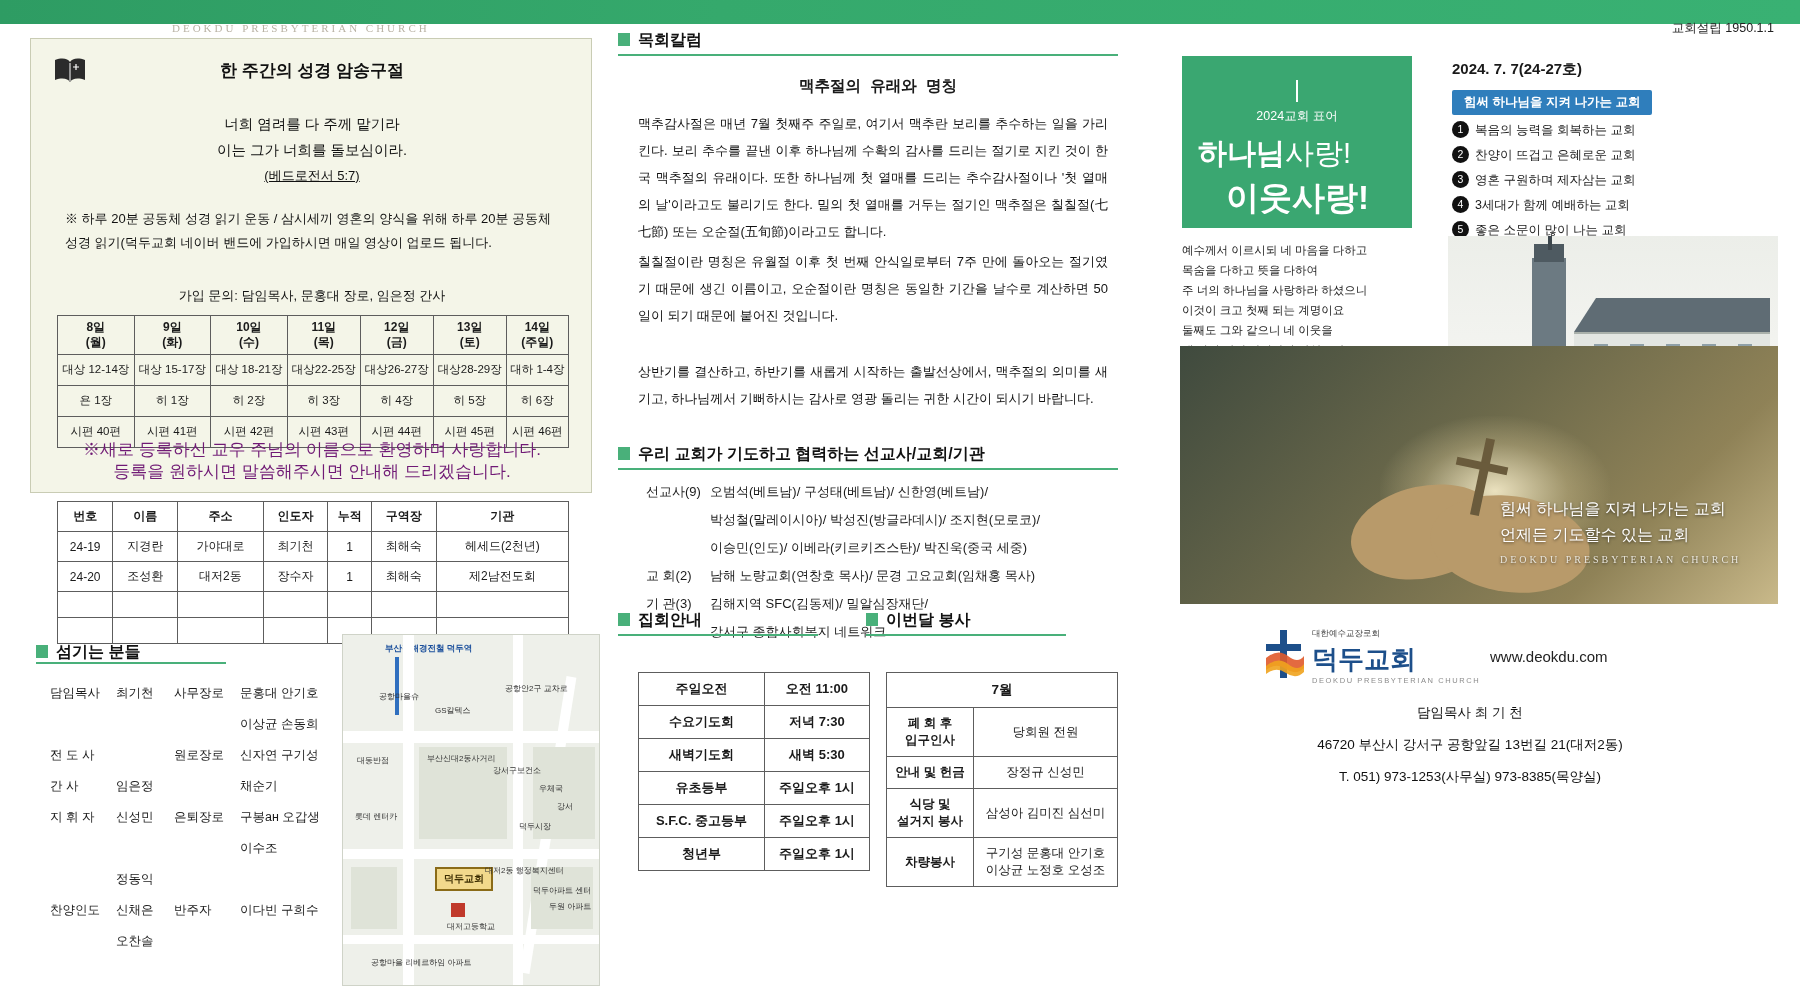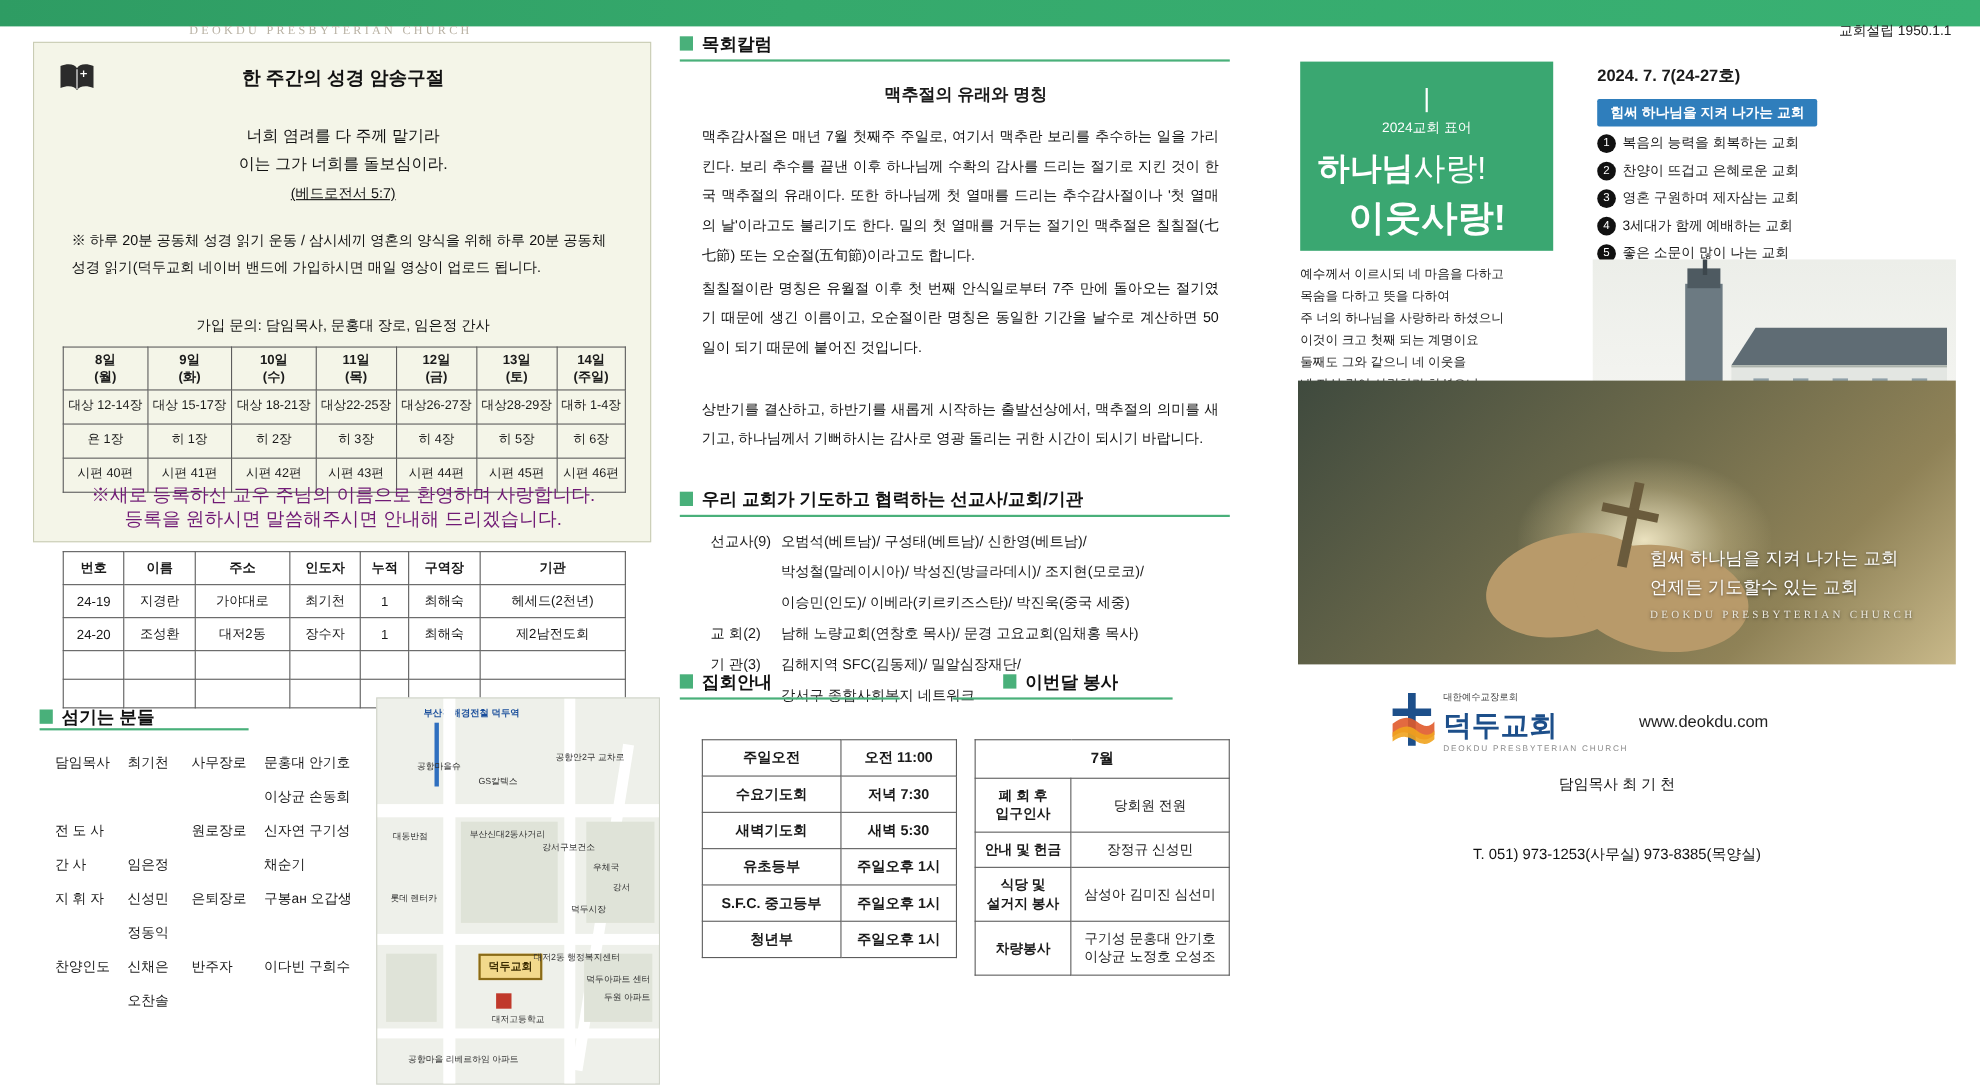--- a/index.html
+++ b/index.html
@@ -112,21 +112,21 @@
   }
   .map-blue-line { position:absolute; left:52px; top:22px; width:4px; height:58px; background:#2f6fbf; }
 
   
   .mid-col { position:absolute; left:618px; top:26px; width:520px; height:950px; }
 
   .m-sec { position:absolute; }
   .m-rule { position:absolute; height:2px; background:#49b07a; }
 
   .col-title-center {
-    position:absolute; width:100%; text-align:center; font-size:15.5px; font-weight:bold;
+    position:absolute; width:100%; text-align:center; font-size:15.5px; font-weight:bold;font-family:Liberation Mono, monospace;
   }
   .body-p {
     position:absolute; width:470px; font-size:13px; line-height:27px; color:#111; text-align:justify;
   }
 
   .miss-list { position:absolute; font-size:13px; line-height:28px; }
   .miss-list .row { white-space:nowrap; }
   .miss-list .lbl { display:inline-block; width:64px; }
 
   .svc-table { position:absolute; left:20px; top:646px; width:232px; font-size:13px; }
@@ -380,20 +380,26 @@
           <td>채순기</td>
         </tr>
         <tr>
           <td>지 휘 자</td>
           <td>신성민</td>
           <td>은퇴장로</td>
           <td>구봉ан 오갑생</td>
         </tr>
         <tr>
           <td></td>
+          <td></td>
+          <td></td>
+          <td>이수조</td>
+        </tr>
+        <tr>
+          <td></td>
           <td>정동익</td>
           <td></td>
           <td></td>
         </tr>
         <tr>
           <td>찬양인도</td>
           <td>신채은</td>
           <td>반주자</td>
           <td>이다빈 구희수</td>
         </tr>
@@ -481,21 +487,21 @@
       <div class="row" style="padding-left:64px;">
         <span>강서구 종합사회복지 네트워크</span>
       </div>
     </div>
 
     <div class="m-sec" style="left:0; top:584px;">
       <span class="sec-bar"></span><span class="sec-title">집회안내</span>
     </div>
     <div class="m-rule" style="left:0; top:608px; width:200px;"></div>
 
-    <div class="m-sec" style="left:248px; top:584px;margin-left:46px;">
+    <div class="m-sec" style="left:248px; top:584px;">
       <span class="sec-bar"></span><span class="sec-title">이번달 봉사</span>
     </div>
     <div class="m-rule" style="left:248px; top:608px; width:200px;"></div>
 
     <table class="grid svc-table">
       <tbody>
           <tr>
         <td>주일오전</td>
         <td>오전 11:00</td>
       </tr>
@@ -617,15 +623,16 @@
       <path d="M20 2 h7 v14 h14 v7 h-14 v27 h-7 v-27 h-14 v-7 h14 z" fill="#1d4f8a"></path>
       <path d="M6 30 q12 -10 22 -2 q10 8 16 0 l0 12 q-8 8 -18 1 q-10 -7 -20 1 z" fill="#e05a2b" opacity="0.9"></path>
       <path d="M6 38 q12 -10 22 -2 q10 8 16 0 l0 8 q-8 8 -18 1 q-10 -7 -20 1 z" fill="#f0a31e" opacity="0.9"></path>
     </svg>
     <div class="logo-top-kr">대한예수교장로회</div>
     <div class="logo-name">덕두교회</div>
     <div class="logo-bot-en">DEOKDU PRESBYTERIAN CHURCH</div>
     <div class="logo-url">www.deokdu.com</div>
 
     <div class="foot-line" style="top:690px;">담임목사 최 기 천</div>
+    <div class="foot-line" style="top:722px;">46720 부산시 강서구 공항앞길 13번길 21(대저2동)</div>
     <div class="foot-line" style="top:754px;">T. 051) 973-1253(사무실) 973-8385(목양실)</div>
   </div>
 </div>
 
 </body></html>

